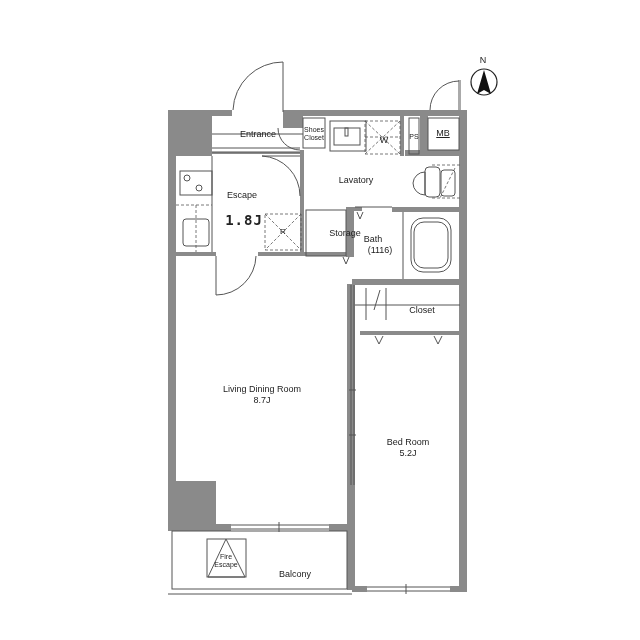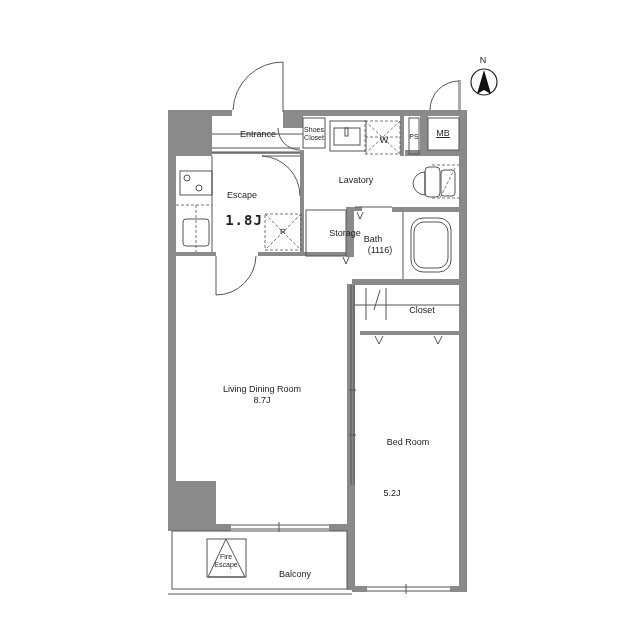--- a/index.html
+++ b/index.html
@@ -174,17 +174,17 @@
 <div class="lbl" style="left:327px;top:228px;margin-left:18px;">Storage</div>
 <div class="lbl" style="left:373px;top:234px;">Bath</div>
 <div class="lbl" style="left:380px;top:245px;">(1116)</div>
 
 <div class="lbl" style="left:422px;top:305px;">Closet</div>
 
 <div class="lbl" style="left:262px;top:384px;">Living Dining Room</div>
 <div class="lbl" style="left:262px;top:395px;">8.7J</div>
 
 <div class="lbl" style="left:408px;top:437px;">Bed Room</div>
-<div class="lbl" style="left:392px;top:448px;margin-top:40px;">5.2J</div>
+<div class="lbl" style="left:408px;top:448px;">5.2J</div>
 
 <div class="lbl small" style="left:226px;top:553px;">Fire</div>
 <div class="lbl small" style="left:226px;top:561px;">Escape</div>
 <div class="lbl" style="left:295px;top:569px;">Balcony</div>
 
 </body></html>

